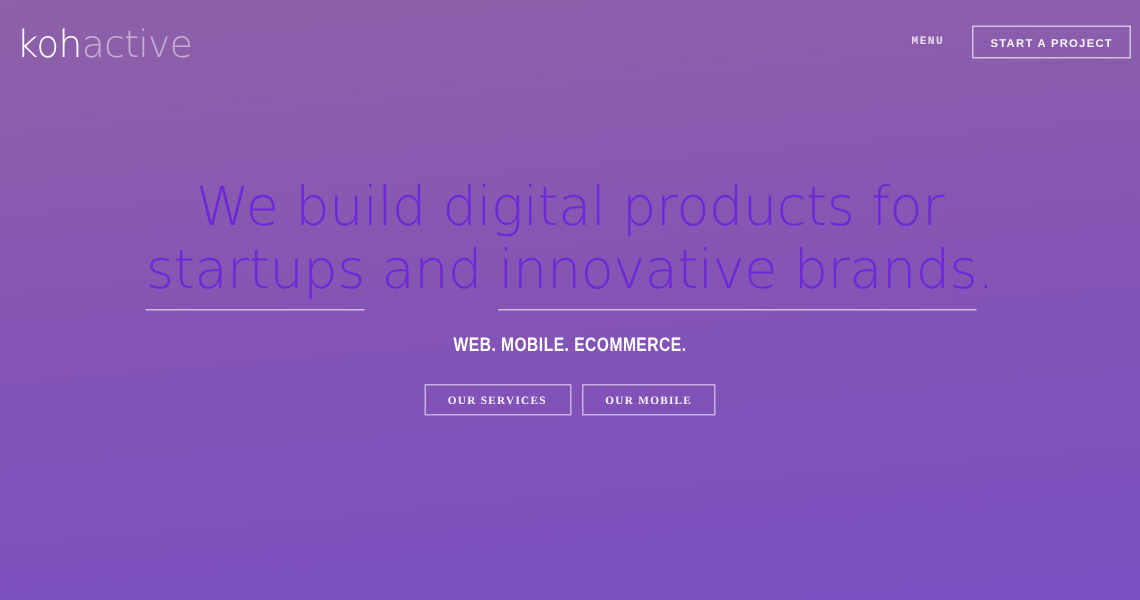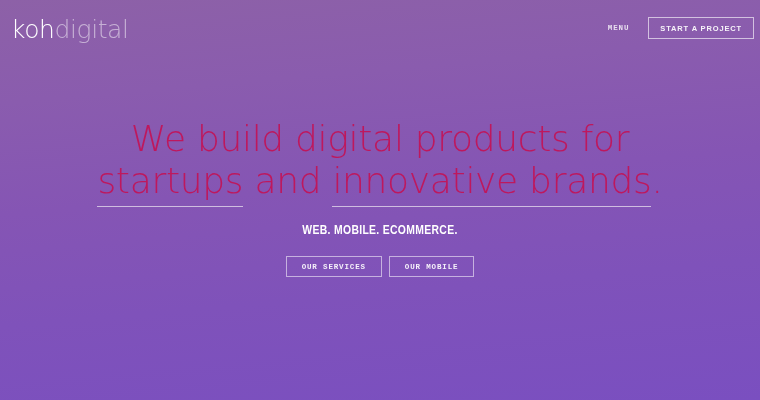--- a/index.html
+++ b/index.html
@@ -89,21 +89,21 @@
     width: 760px;
     text-align: center;
   }
 
   .hero-headline {
     font-family: "DejaVu Sans", sans-serif;
     font-weight: 300;
     font-size: 36px;
     line-height: 42px;
     letter-spacing: -0.3px;
-    color: #be185d;
+    color: #6d28d9;
     padding: 0 60px;
   }
 
   .hero-headline .ul {
     border-bottom: 1px solid rgba(232,224,238,0.75);
     padding-bottom: 5px;
   }
 
   .hero-sub {
     margin-top: 20px;
@@ -126,35 +126,35 @@
 
   .ghost-button {
     display: inline-flex;
     align-items: center;
     justify-content: center;
     height: 21px;
     padding: 0 15px;
     border: 1px solid rgba(255,255,255,0.55);
     background: transparent;
     color: rgba(255,255,255,0.92);
-    font-family: Liberation Mono, monospace;
+    font-family: Liberation Serif, serif;
     font-size: 7.5px;
     font-weight: 700;
     letter-spacing: 0.85px;
     white-space: nowrap;
     cursor: pointer;
   }
 </style>
 </head>
 <body>
 
 <header class="site-header">
 
   <div class="logo">
-    <span class="logo-koh">koh</span><span class="logo-active">digital</span>
+    <span class="logo-koh">koh</span><span class="logo-active">active</span>
   </div>
 
   <div class="header-right">
     <a class="menu-link">MENU</a>
     <button class="cta-button">START A PROJECT</button>
   </div>
 
 </header>
 
 <section class="hero">

